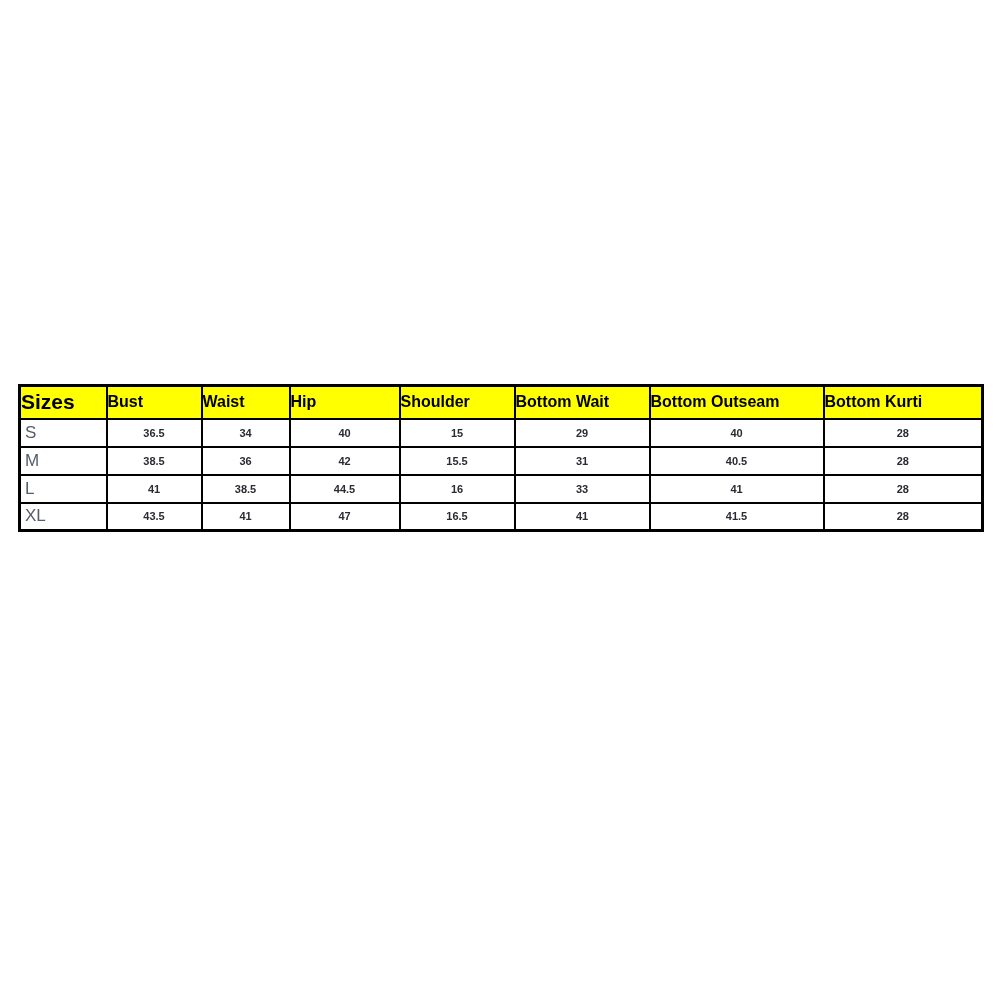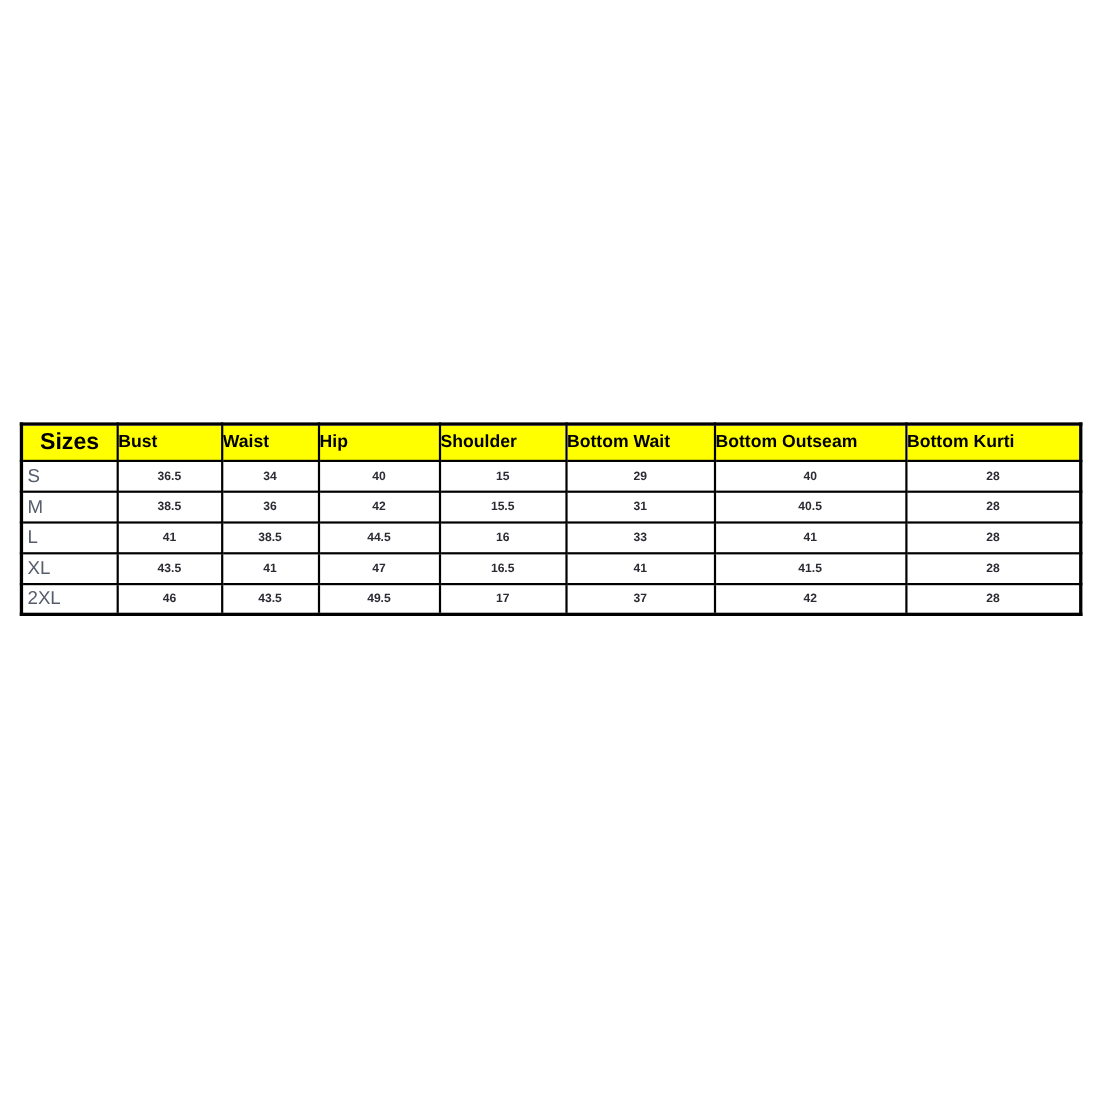--- a/index.html
+++ b/index.html
@@ -58,21 +58,20 @@
     background: var(--header_bg);
     color: var(--header_text);
     font-weight: bold;
     font-size: 16px;
     text-align: left;
     vertical-align: middle;
     padding-left: 4px;
   }
   .header-row th.sizes-header {
     font-size: 21px;
-    text-align: center;
   }
   .data-row td {
     height: 28px;
     background: #ffffff;
     vertical-align: middle;
   }
   .data-row td.size-cell {
     color: var(--size_text);
     font-size: 17px;
     font-weight: normal;
@@ -145,25 +144,15 @@
       <tr class="data-row">
         <td class="size-cell">XL</td>
         <td class="value-cell">43.5</td>
         <td class="value-cell">41</td>
         <td class="value-cell">47</td>
         <td class="value-cell">16.5</td>
         <td class="value-cell">41</td>
         <td class="value-cell">41.5</td>
         <td class="value-cell">28</td>
       </tr>
-      <tr class="data-row">
-        <td class="size-cell">2XL</td>
-        <td class="value-cell">46</td>
-        <td class="value-cell">43.5</td>
-        <td class="value-cell">49.5</td>
-        <td class="value-cell">17</td>
-        <td class="value-cell">37</td>
-        <td class="value-cell">42</td>
-        <td class="value-cell">28</td>
-      </tr>
     </tbody>
   </table>
 </div>
 
 </body></html>

